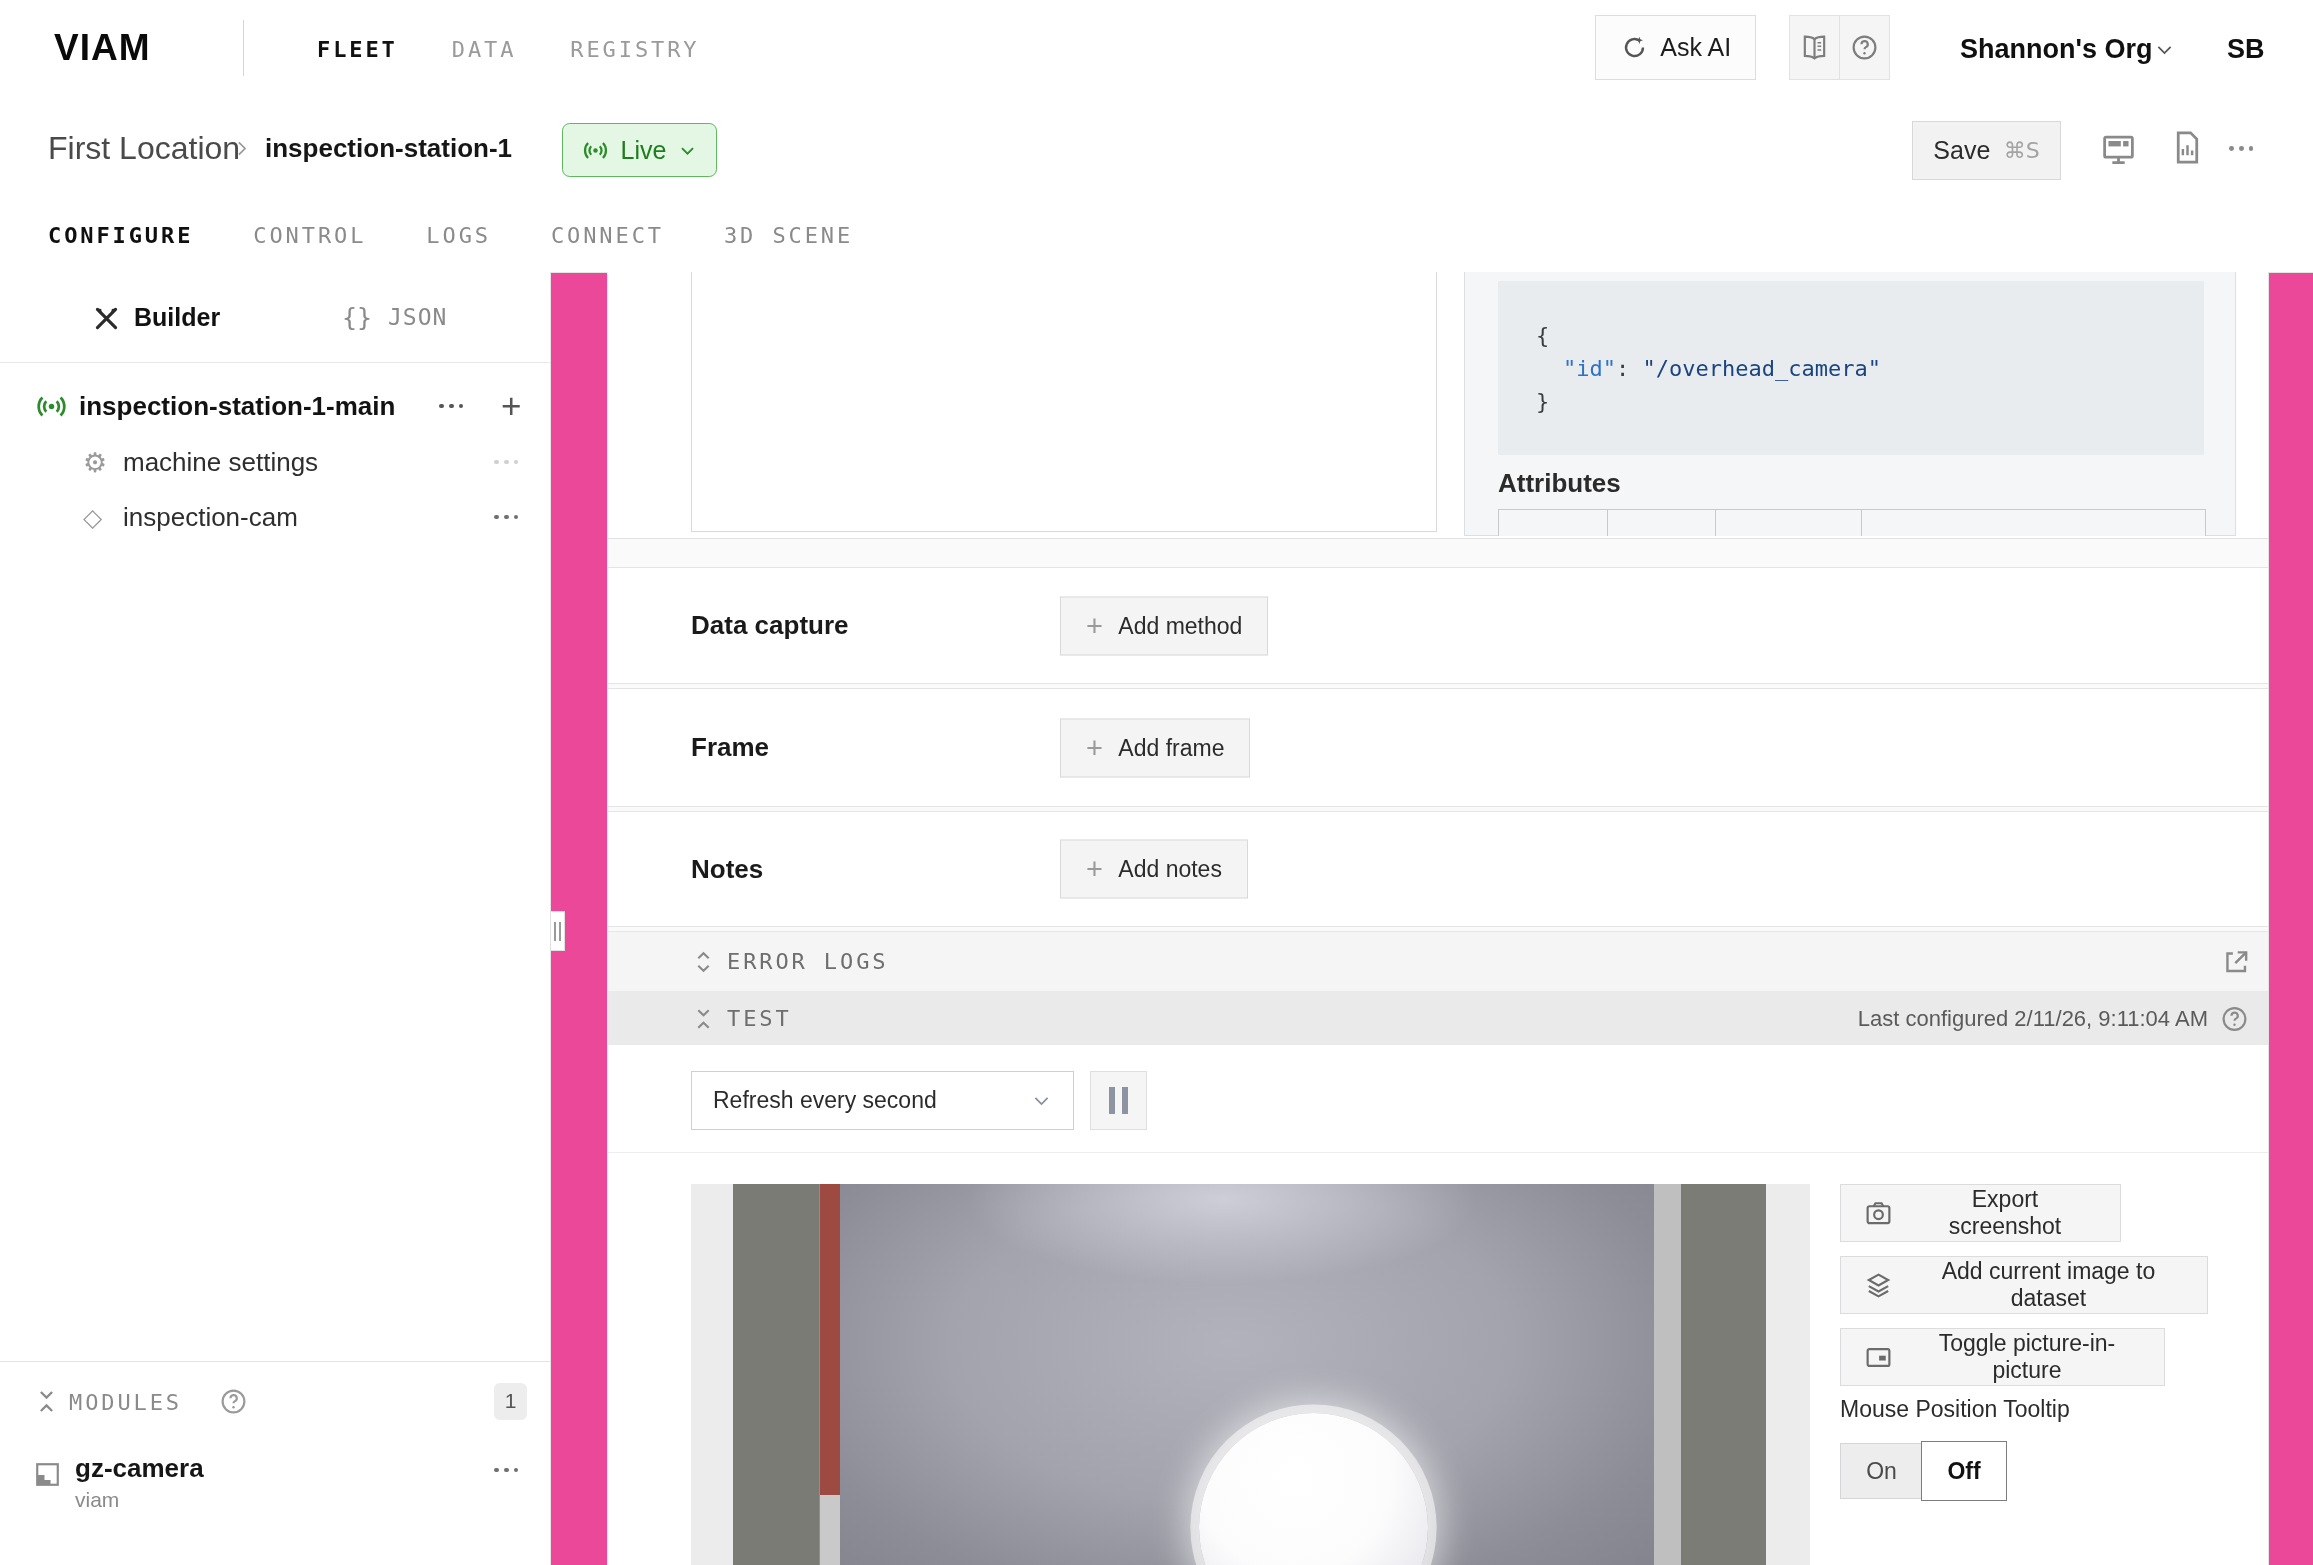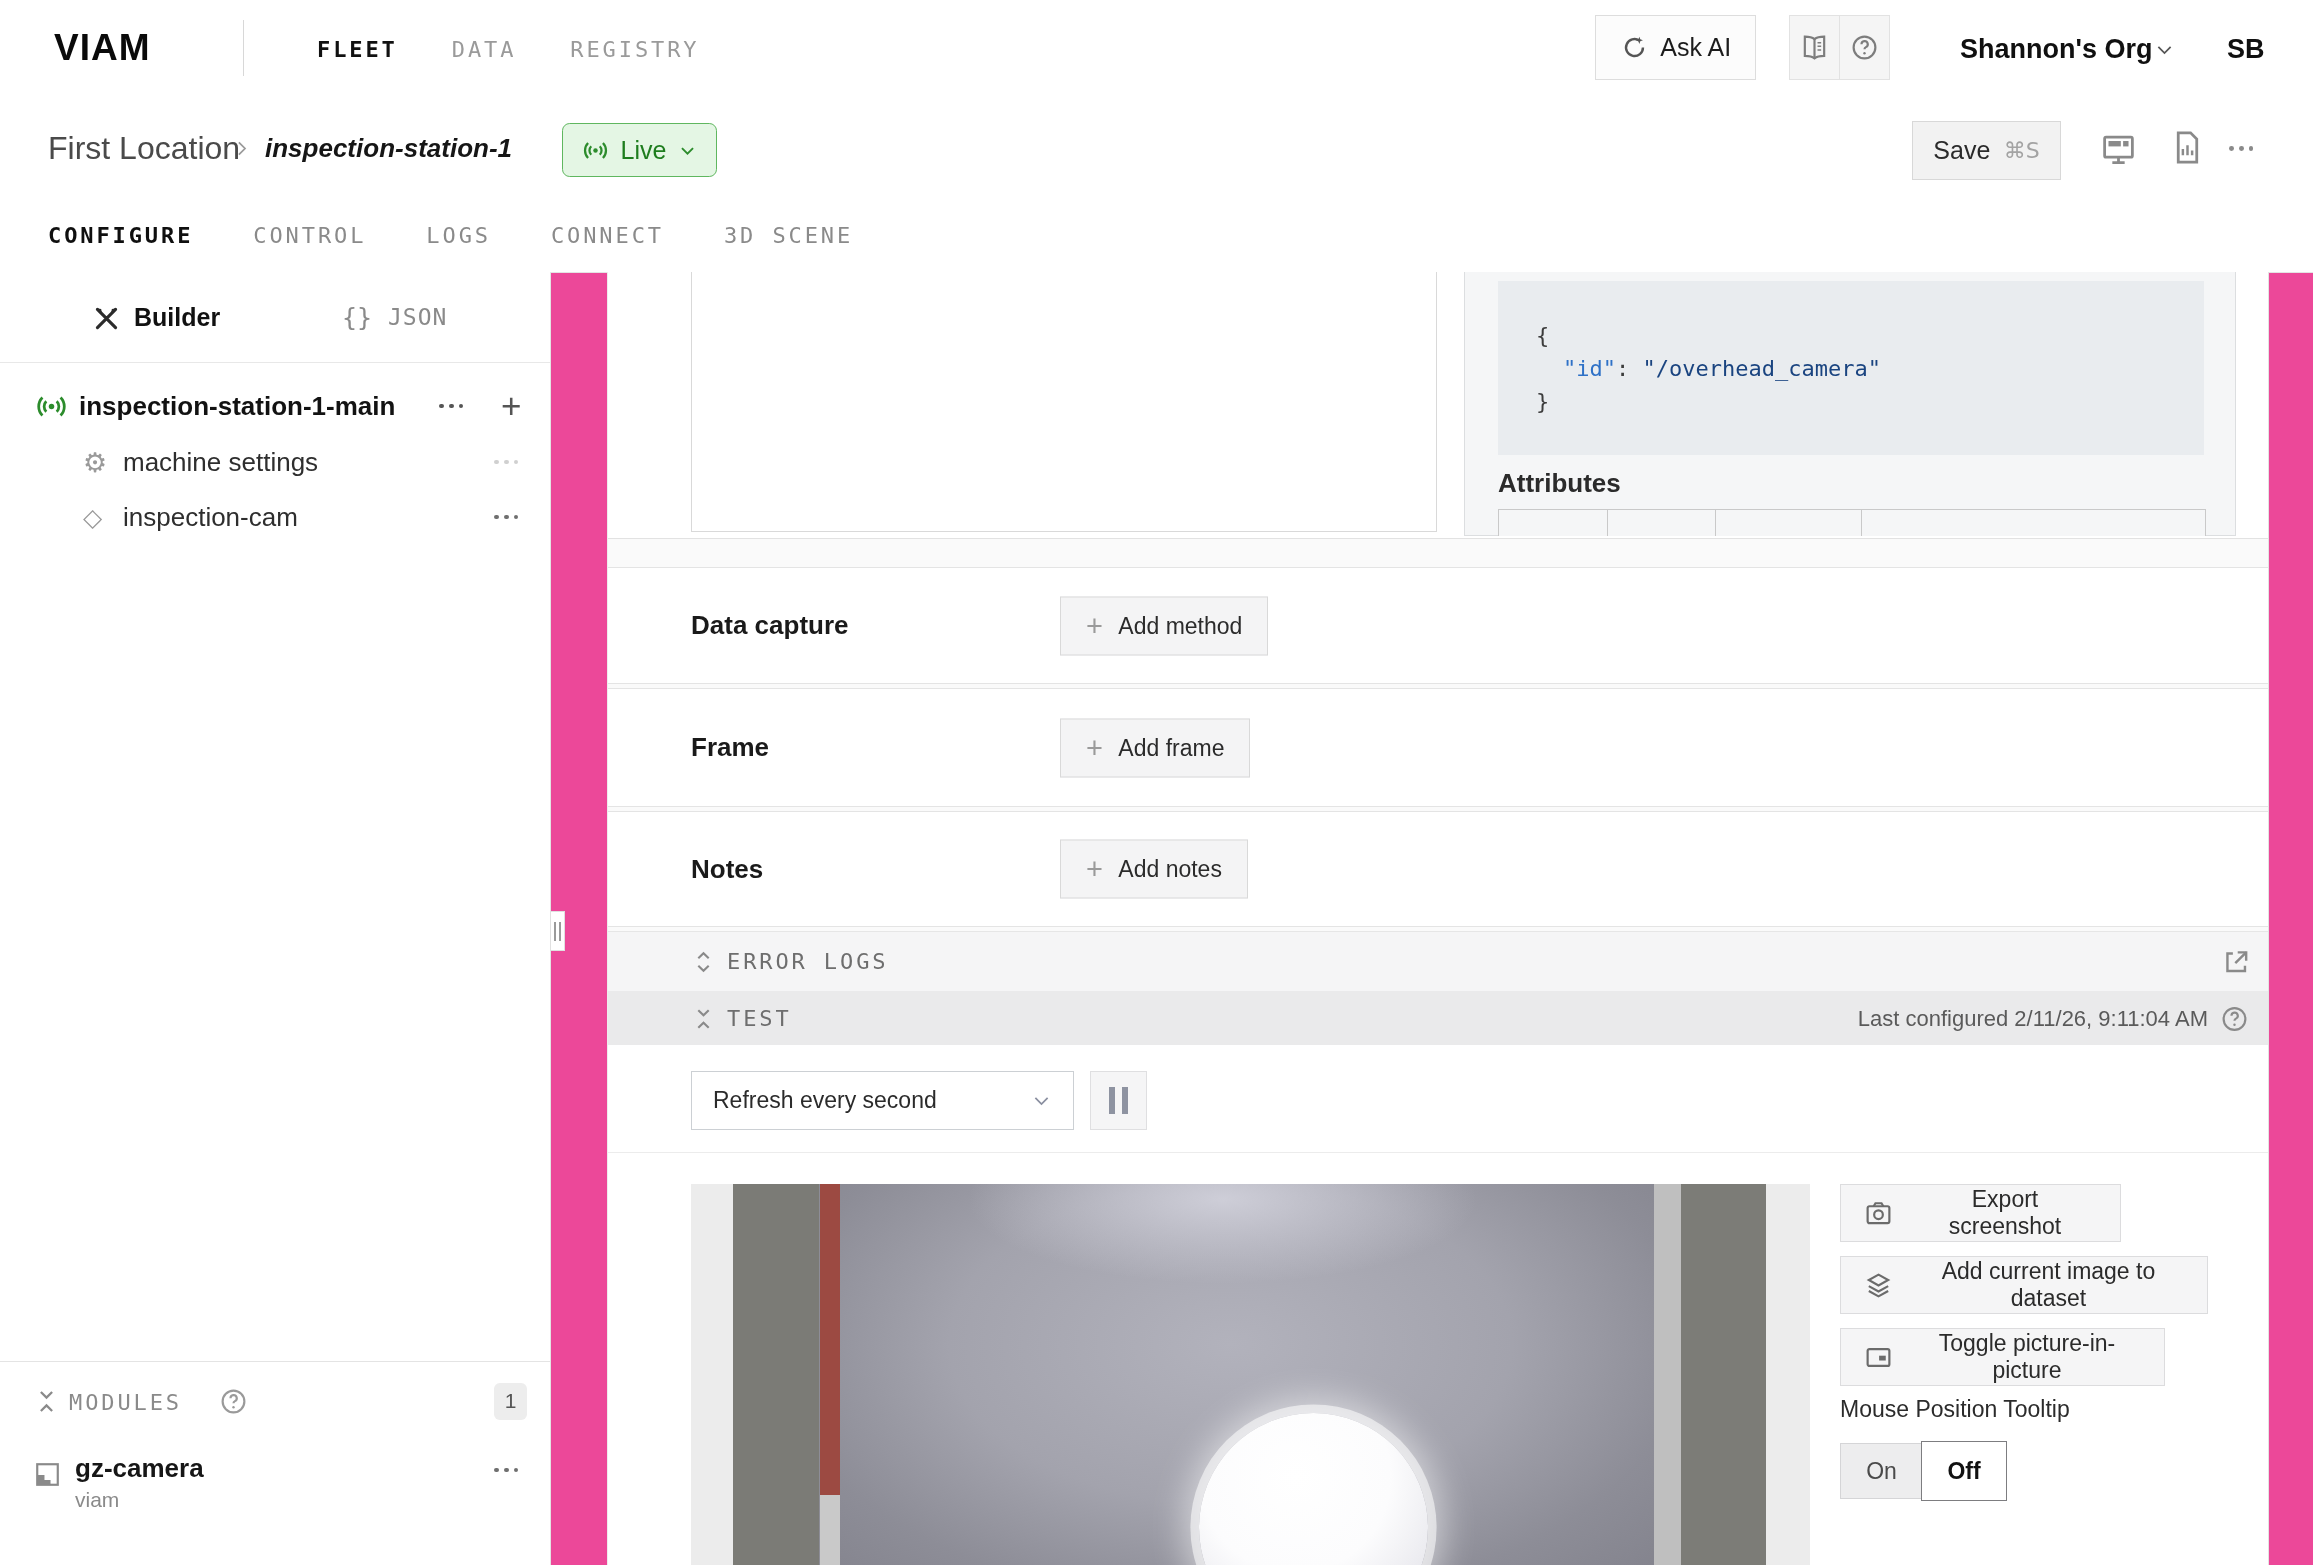--- a/index.html
+++ b/index.html
@@ -24,21 +24,21 @@
   .docs-group{left:1789px;top:15.4px;height:63px;display:flex;border:1px solid #e2e2e2;background:#f5f5f5;}
   .docs-cell{width:49px;height:63px;display:flex;align-items:center;justify-content:center;color:#7d7d7d;}
   .docs-cell + .docs-cell{border-left:1px solid #e2e2e2;}
   .org{left:1960px;top:0;height:98px;gap:2px;font-size:27px;font-weight:700;color:#101010;}
   .avatar{left:2227px;top:0;height:98px;font-size:27px;font-weight:700;color:#101010;}
 
   
   .machinebar{left:0;top:98px;width:2313px;height:100px;background:#fff;border-bottom:1px solid #ececec;}
   .crumb-loc{left:48px;top:0;height:100px;font-size:32px;color:#4a4a4a;}
   .crumb-sep{left:231px;top:0;height:100px;color:#9a9a9a;}
-  .crumb-name{left:265px;top:0;height:100px;font-size:26px;font-weight:600;color:#161616;font-style:italic;}
+  .crumb-name{left:265px;top:0;height:100px;font-size:26px;font-weight:600;color:#161616;}
   .live-badge{left:562px;top:25px;height:52px;padding:0 19px;border-radius:7.7px;background:#e4f6e4;
               border:1px solid #5fb75f;color:#1e7d1e;gap:11.5px;font-size:25px;cursor:pointer;}
   .save-btn{left:1912px;top:23px;width:147px;height:57px;background:#f2f2f2;border:1px solid #d8d8d8;
             justify-content:center;gap:13.4px;font-size:25px;color:#2b2b2b;cursor:pointer;}
   .save-kbd{font-size:22px;color:#a3a3a3;font-family:"DejaVu Sans",sans-serif;}
   .bar-icon{color:#8a8a8a;}
   .monitor-icon{left:2100px;top:33px;}
   .doc-icon{left:2169px;top:31px;}
   .more-icon{left:2227px;top:37px;height:27px;color:#8a8a8a;}
 

